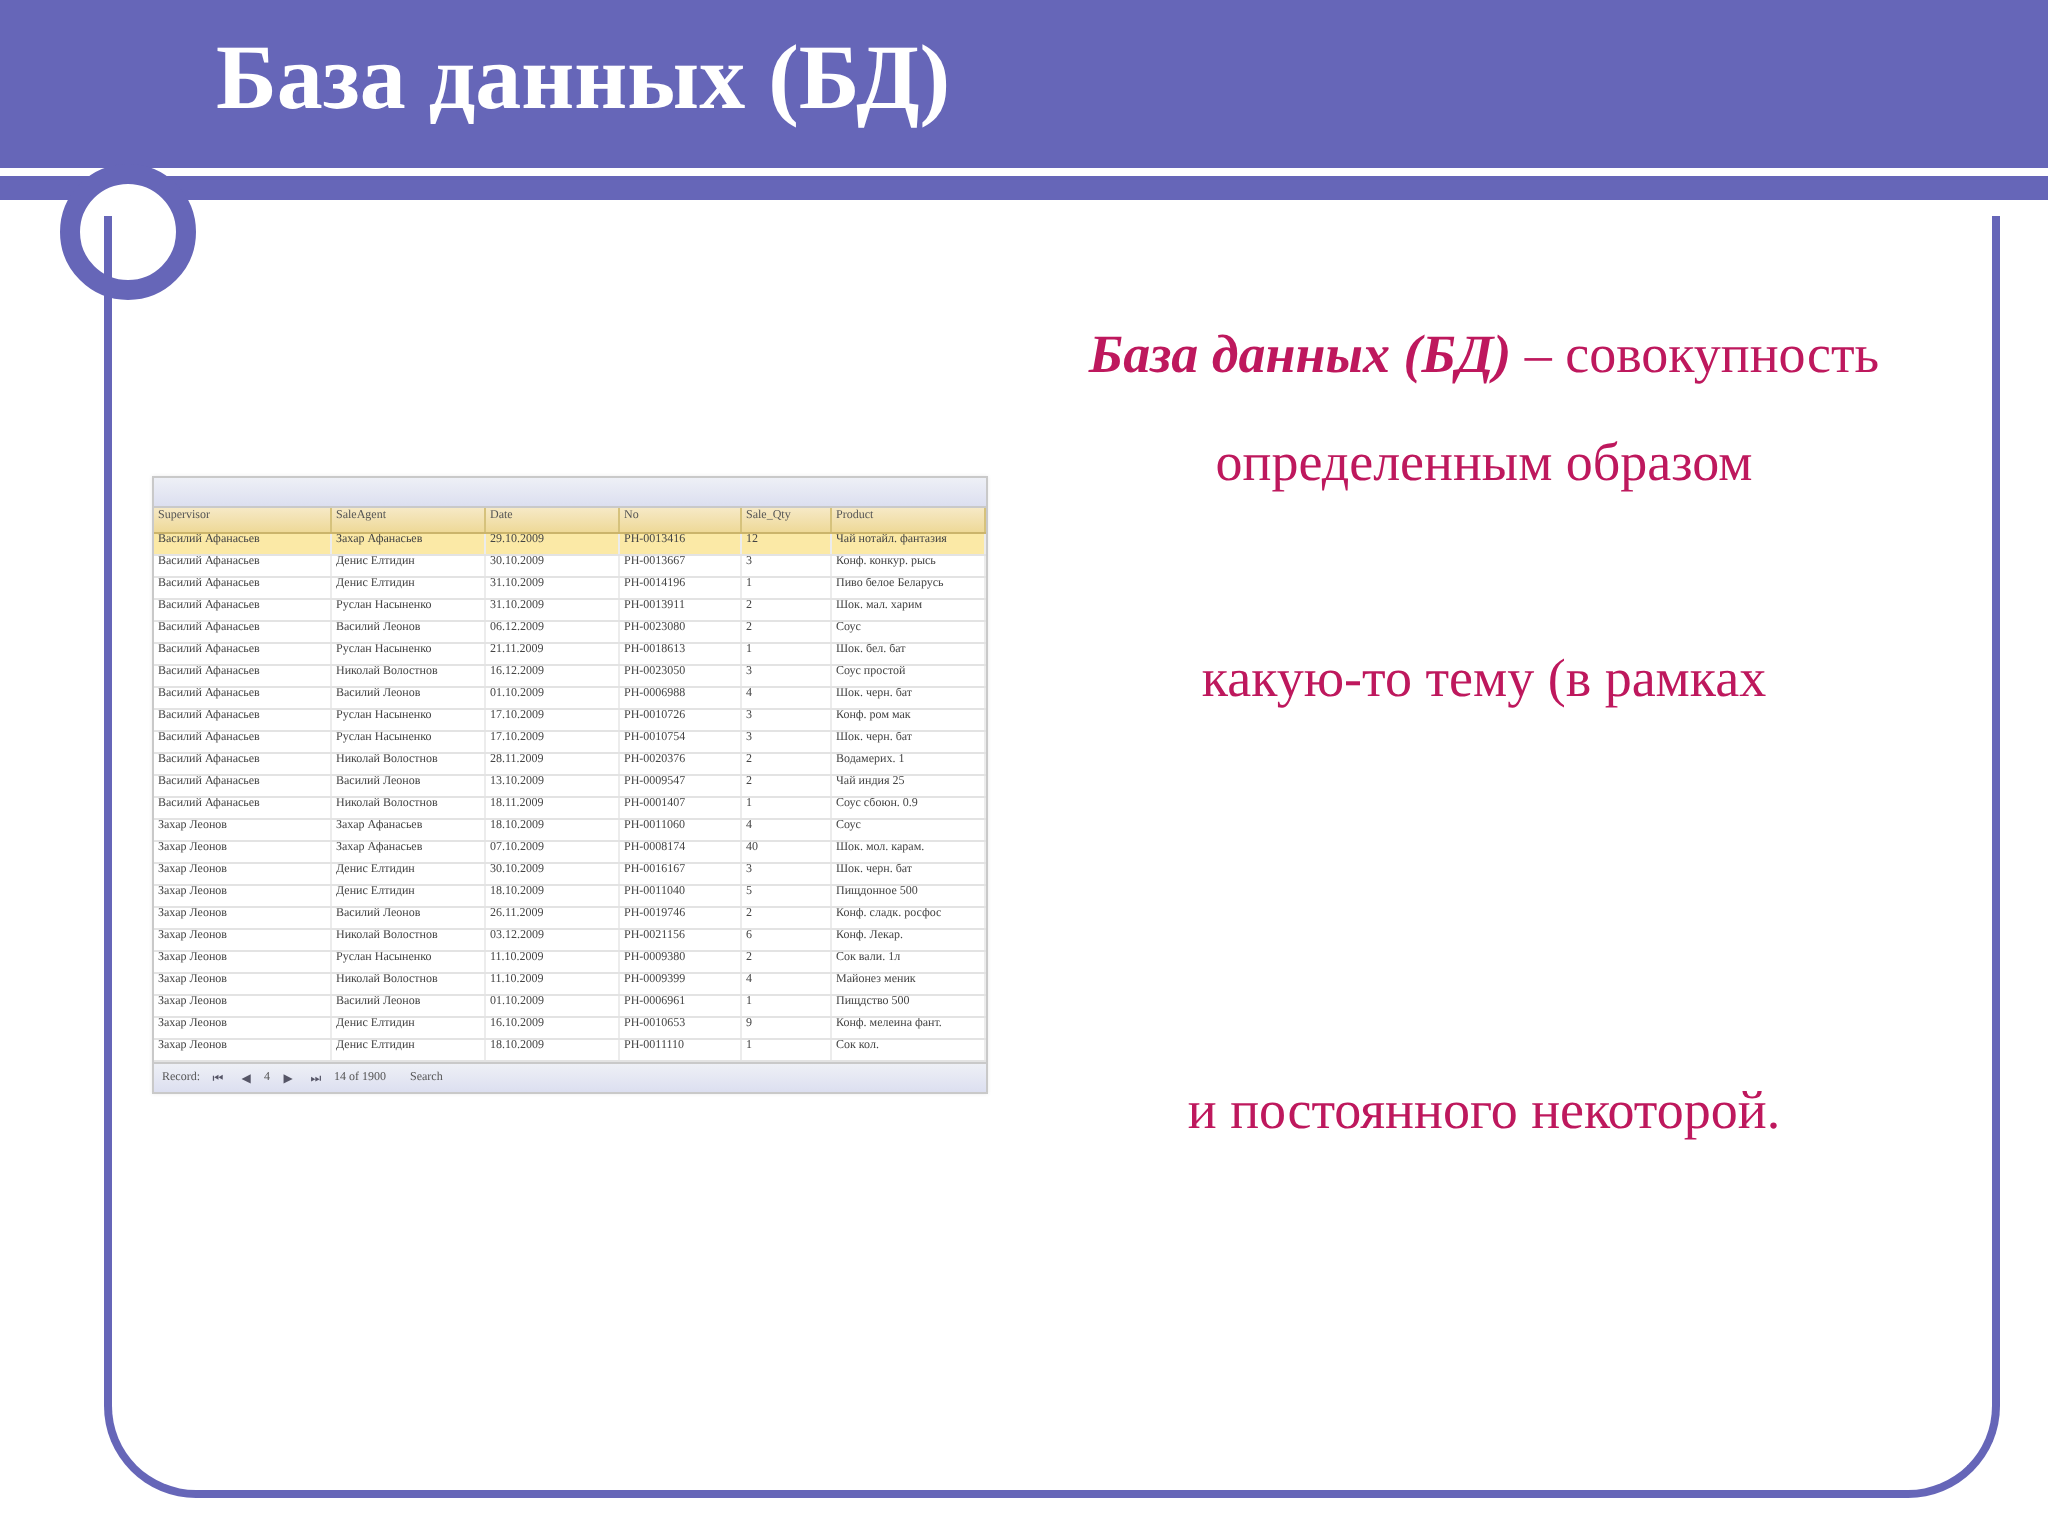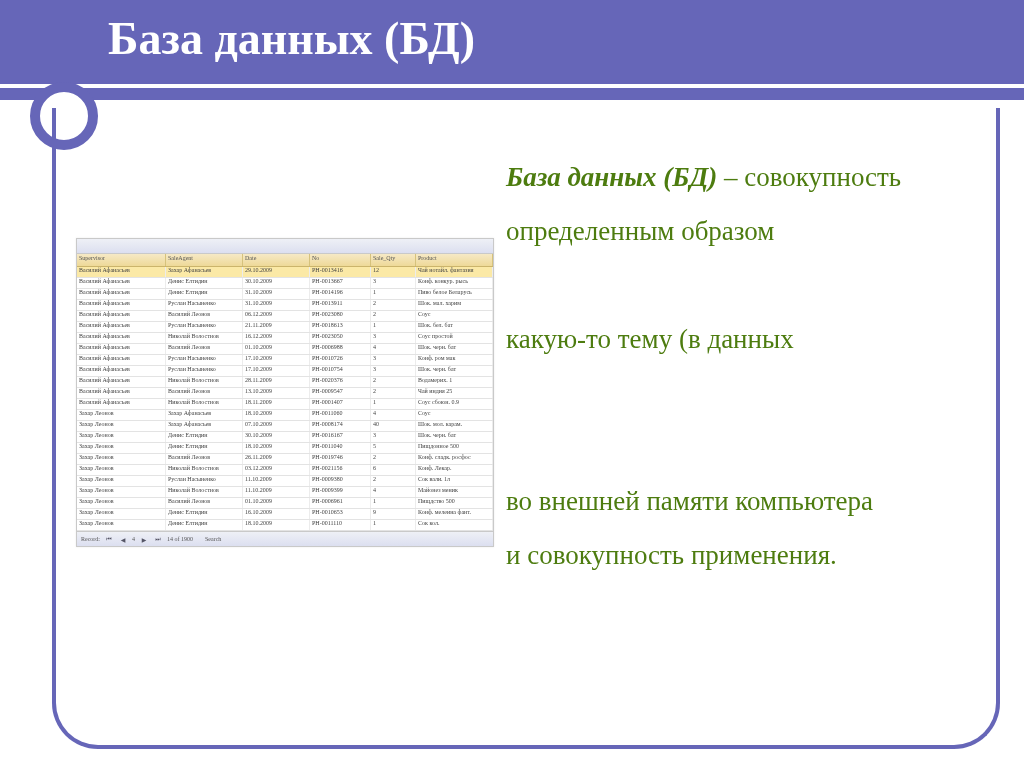--- a/index.html
+++ b/index.html
@@ -2,21 +2,21 @@
 <html><head>
 <meta charset="utf-8">
 <style>
   html,body{margin:0;padding:0;width:1024px;height:767px;background:#fff;font-family:"Times New Roman",serif;overflow:hidden}
   .header{height:100px;background:#6666b8;position:relative}
   .header-line{position:absolute;left:0;right:0;top:84px;height:4px;background:#fff}
   .header-title{position:absolute;left:108px;top:12px;font-size:46px;font-weight:bold;color:#fff}
   .disc{position:absolute;left:30px;top:82px;width:48px;height:48px;border-radius:50%;background:#fff;border:10px solid #6666b8;box-sizing:content-box}
   .frame{position:absolute;left:52px;right:24px;top:108px;bottom:18px;border:4px solid #6666b8;border-top:none;border-radius:0 0 46px 46px}
   .content{position:absolute;left:66px;right:36px;top:120px;bottom:34px}
-  .text{position:absolute;left:440px;top:30px;right:10px;font-size:27px;line-height:2;text-align:left;color:#4d7c0f}
+  .text{position:absolute;left:440px;top:30px;right:10px;font-size:27px;line-height:2;text-align:center;color:#be185d}
   .text b{font-style:italic;font-weight:bold}
   .table-img{position:absolute;left:10px;top:118px;width:416px;background:#f4f4f4;border:1px solid #c9c9c9;box-shadow:0 0 2px rgba(0,0,0,.08)}
   .tbl-top{height:14px;background:linear-gradient(#eef0f6,#dcdff0);border-bottom:1px solid #c9c9c9}
   .tbl-head{display:flex;height:12px;background:linear-gradient(#f6e9c6,#eed998);border-bottom:1px solid #cbb46b;font-size:6px;color:#555}
   .tbl-head div{border-right:1px solid #d6c27c;padding:1px 2px;overflow:hidden;white-space:nowrap}
   .tbl-body{font-size:6px;color:#444}
   .row{display:flex;height:10px;border-bottom:1px solid #e3e3e3;background:#fff}
   .row.sel{background:#fbe9a6}
   .row div{border-right:1px solid #ececec;padding:0 2px;overflow:hidden;white-space:nowrap}
   .c1{width:84px}.c2{width:72px}.c3{width:62px}.c4{width:56px}.c5{width:40px}.c6{flex:1}
@@ -31,25 +31,25 @@
   <div class="header-line"></div>
 </div>
 <div class="disc"></div>
 <div class="frame"></div>
 
 <div class="content">
   <div class="text">
     <b>База данных (БД)</b><span> – совокупность</span><br>
     <span>определенным образом</span><br>
     <br>
-    <span>какую-то тему (в данных</span><br>
-    <br>
-    <br>
-    <span>во внешней памяти компьютера</span><br>
-    <span>и совокупность применения.</span>
+    <span>какую-то тему (в рамках</span><br>
+    <br>
+    <br>
+    <br>
+    <span>и постоянного некоторой.</span>
   </div>
 
   <div class="table-img">
     <div class="tbl-top"></div>
     <div class="tbl-head">
       <div class="c1">Supervisor</div>
       <div class="c2">SaleAgent</div>
       <div class="c3">Date</div>
       <div class="c4">No</div>
       <div class="c5">Sale_Qty</div>

